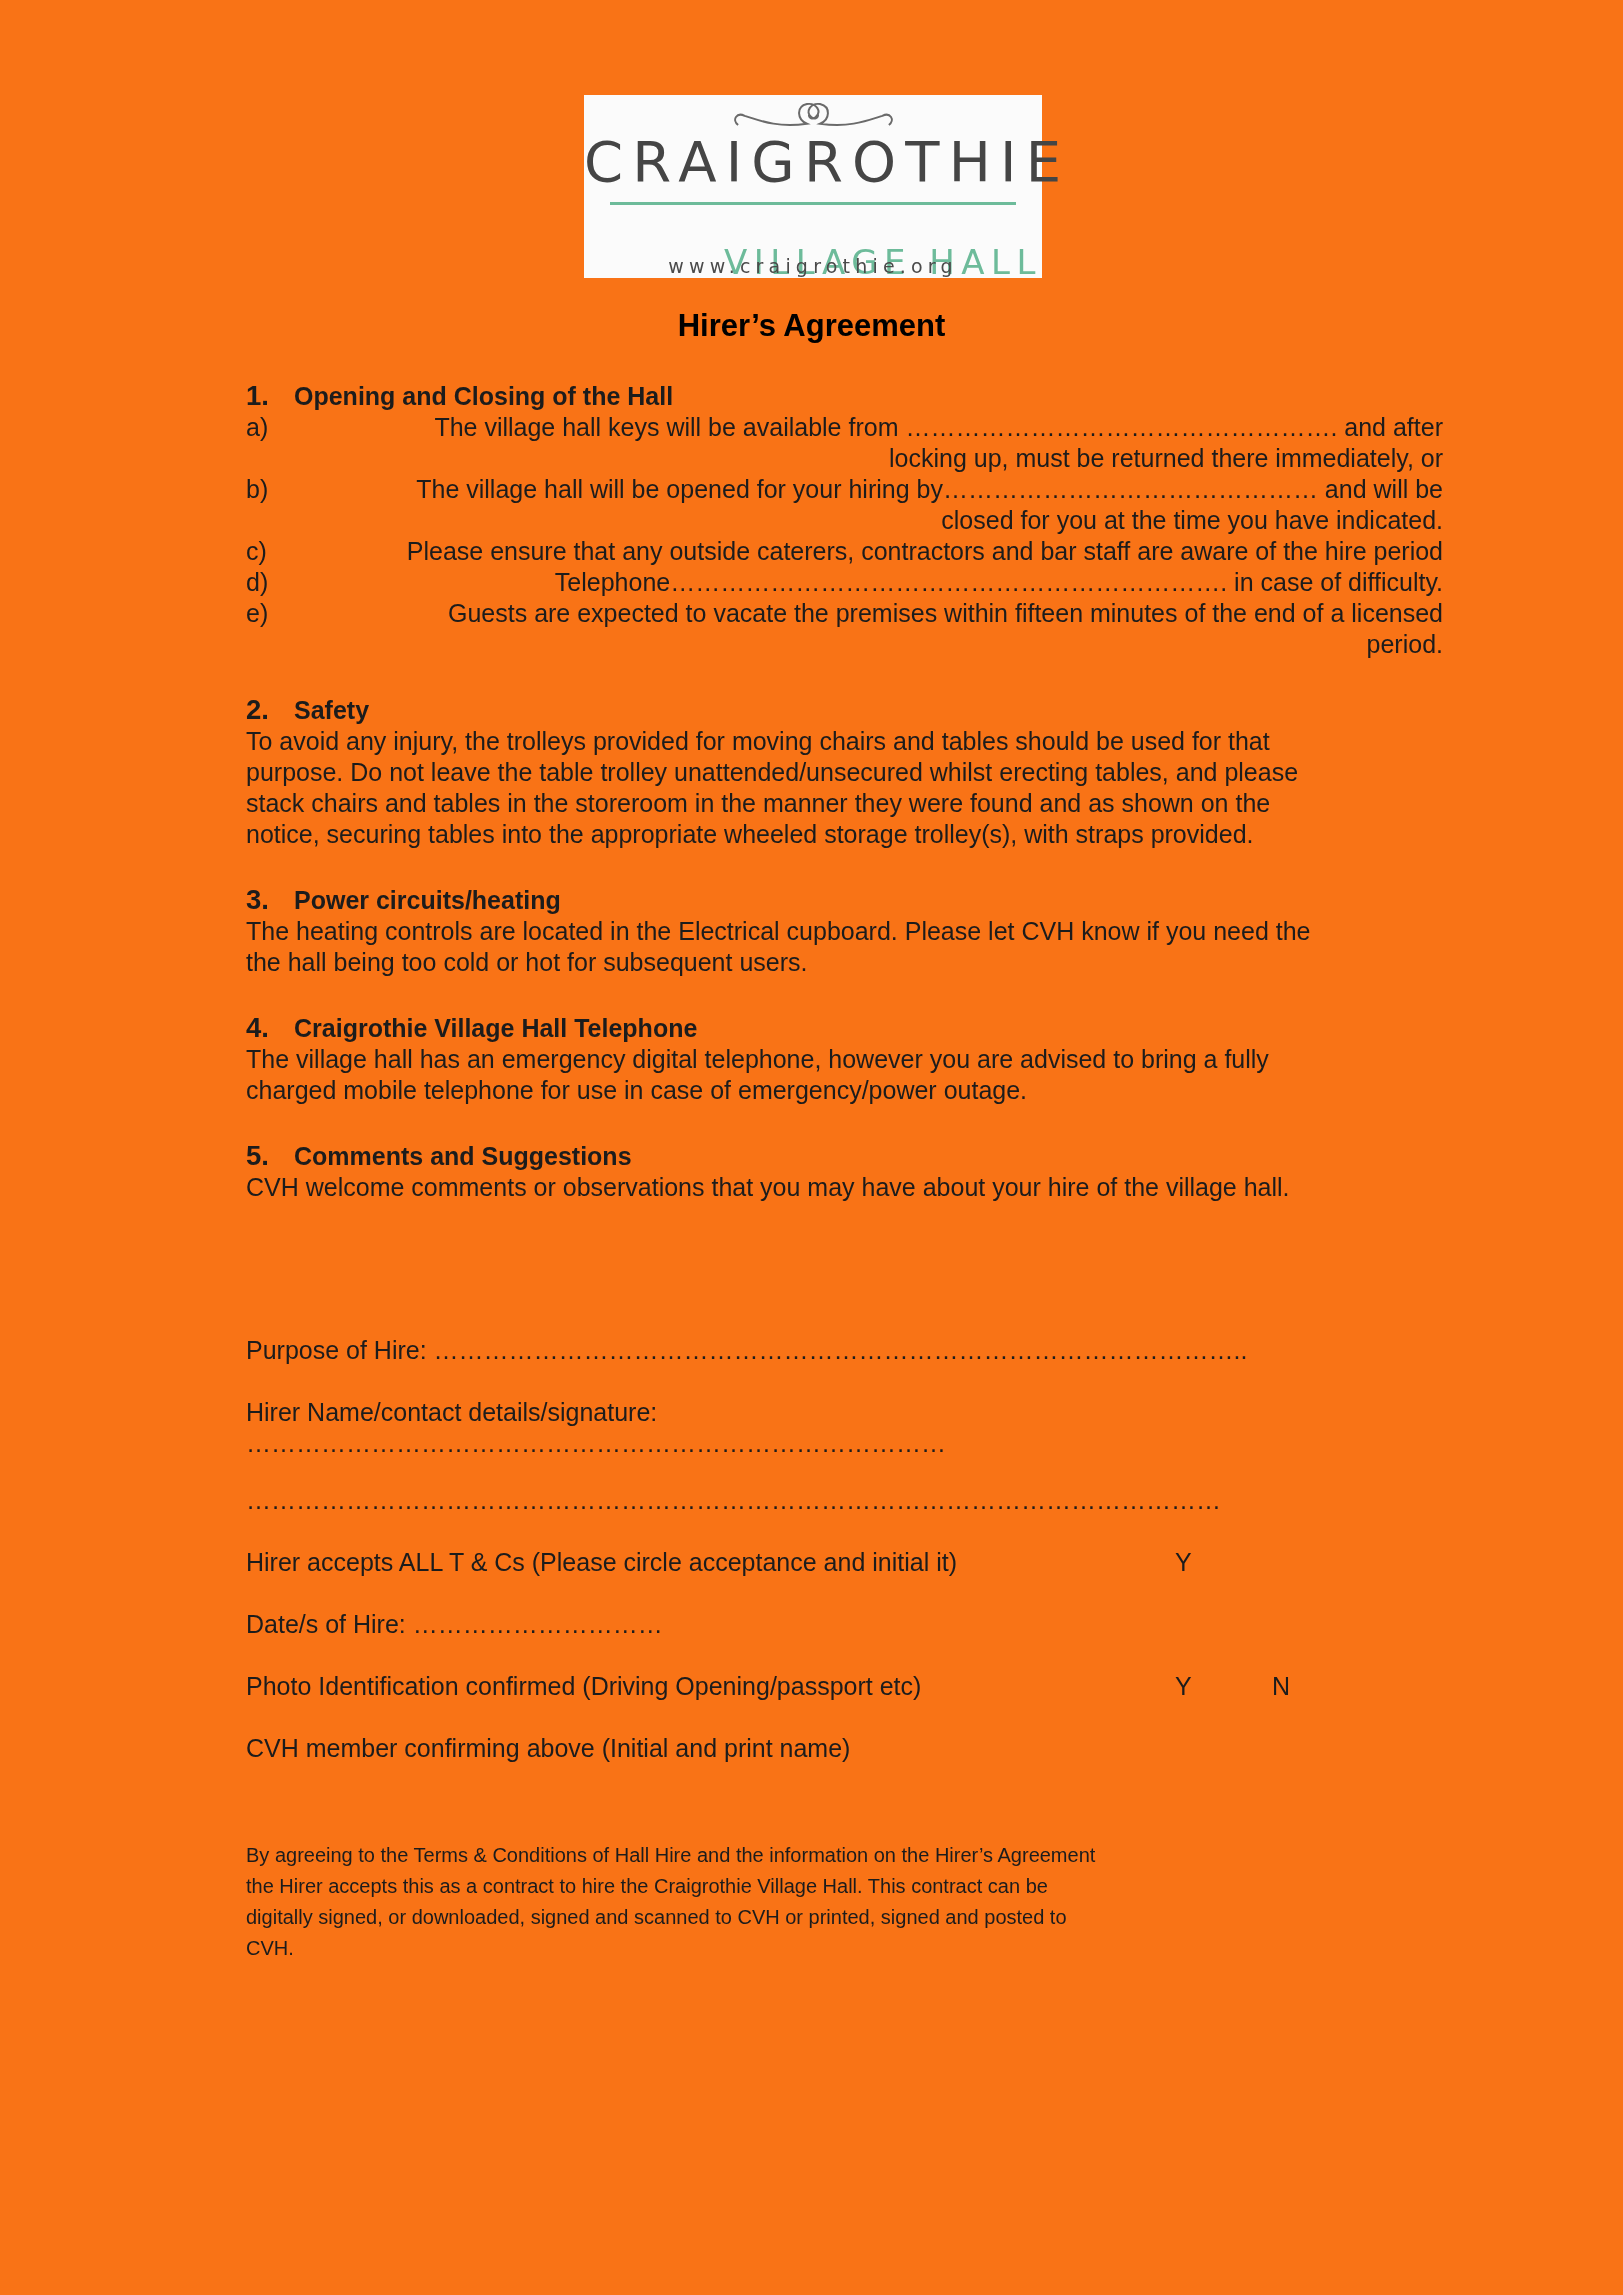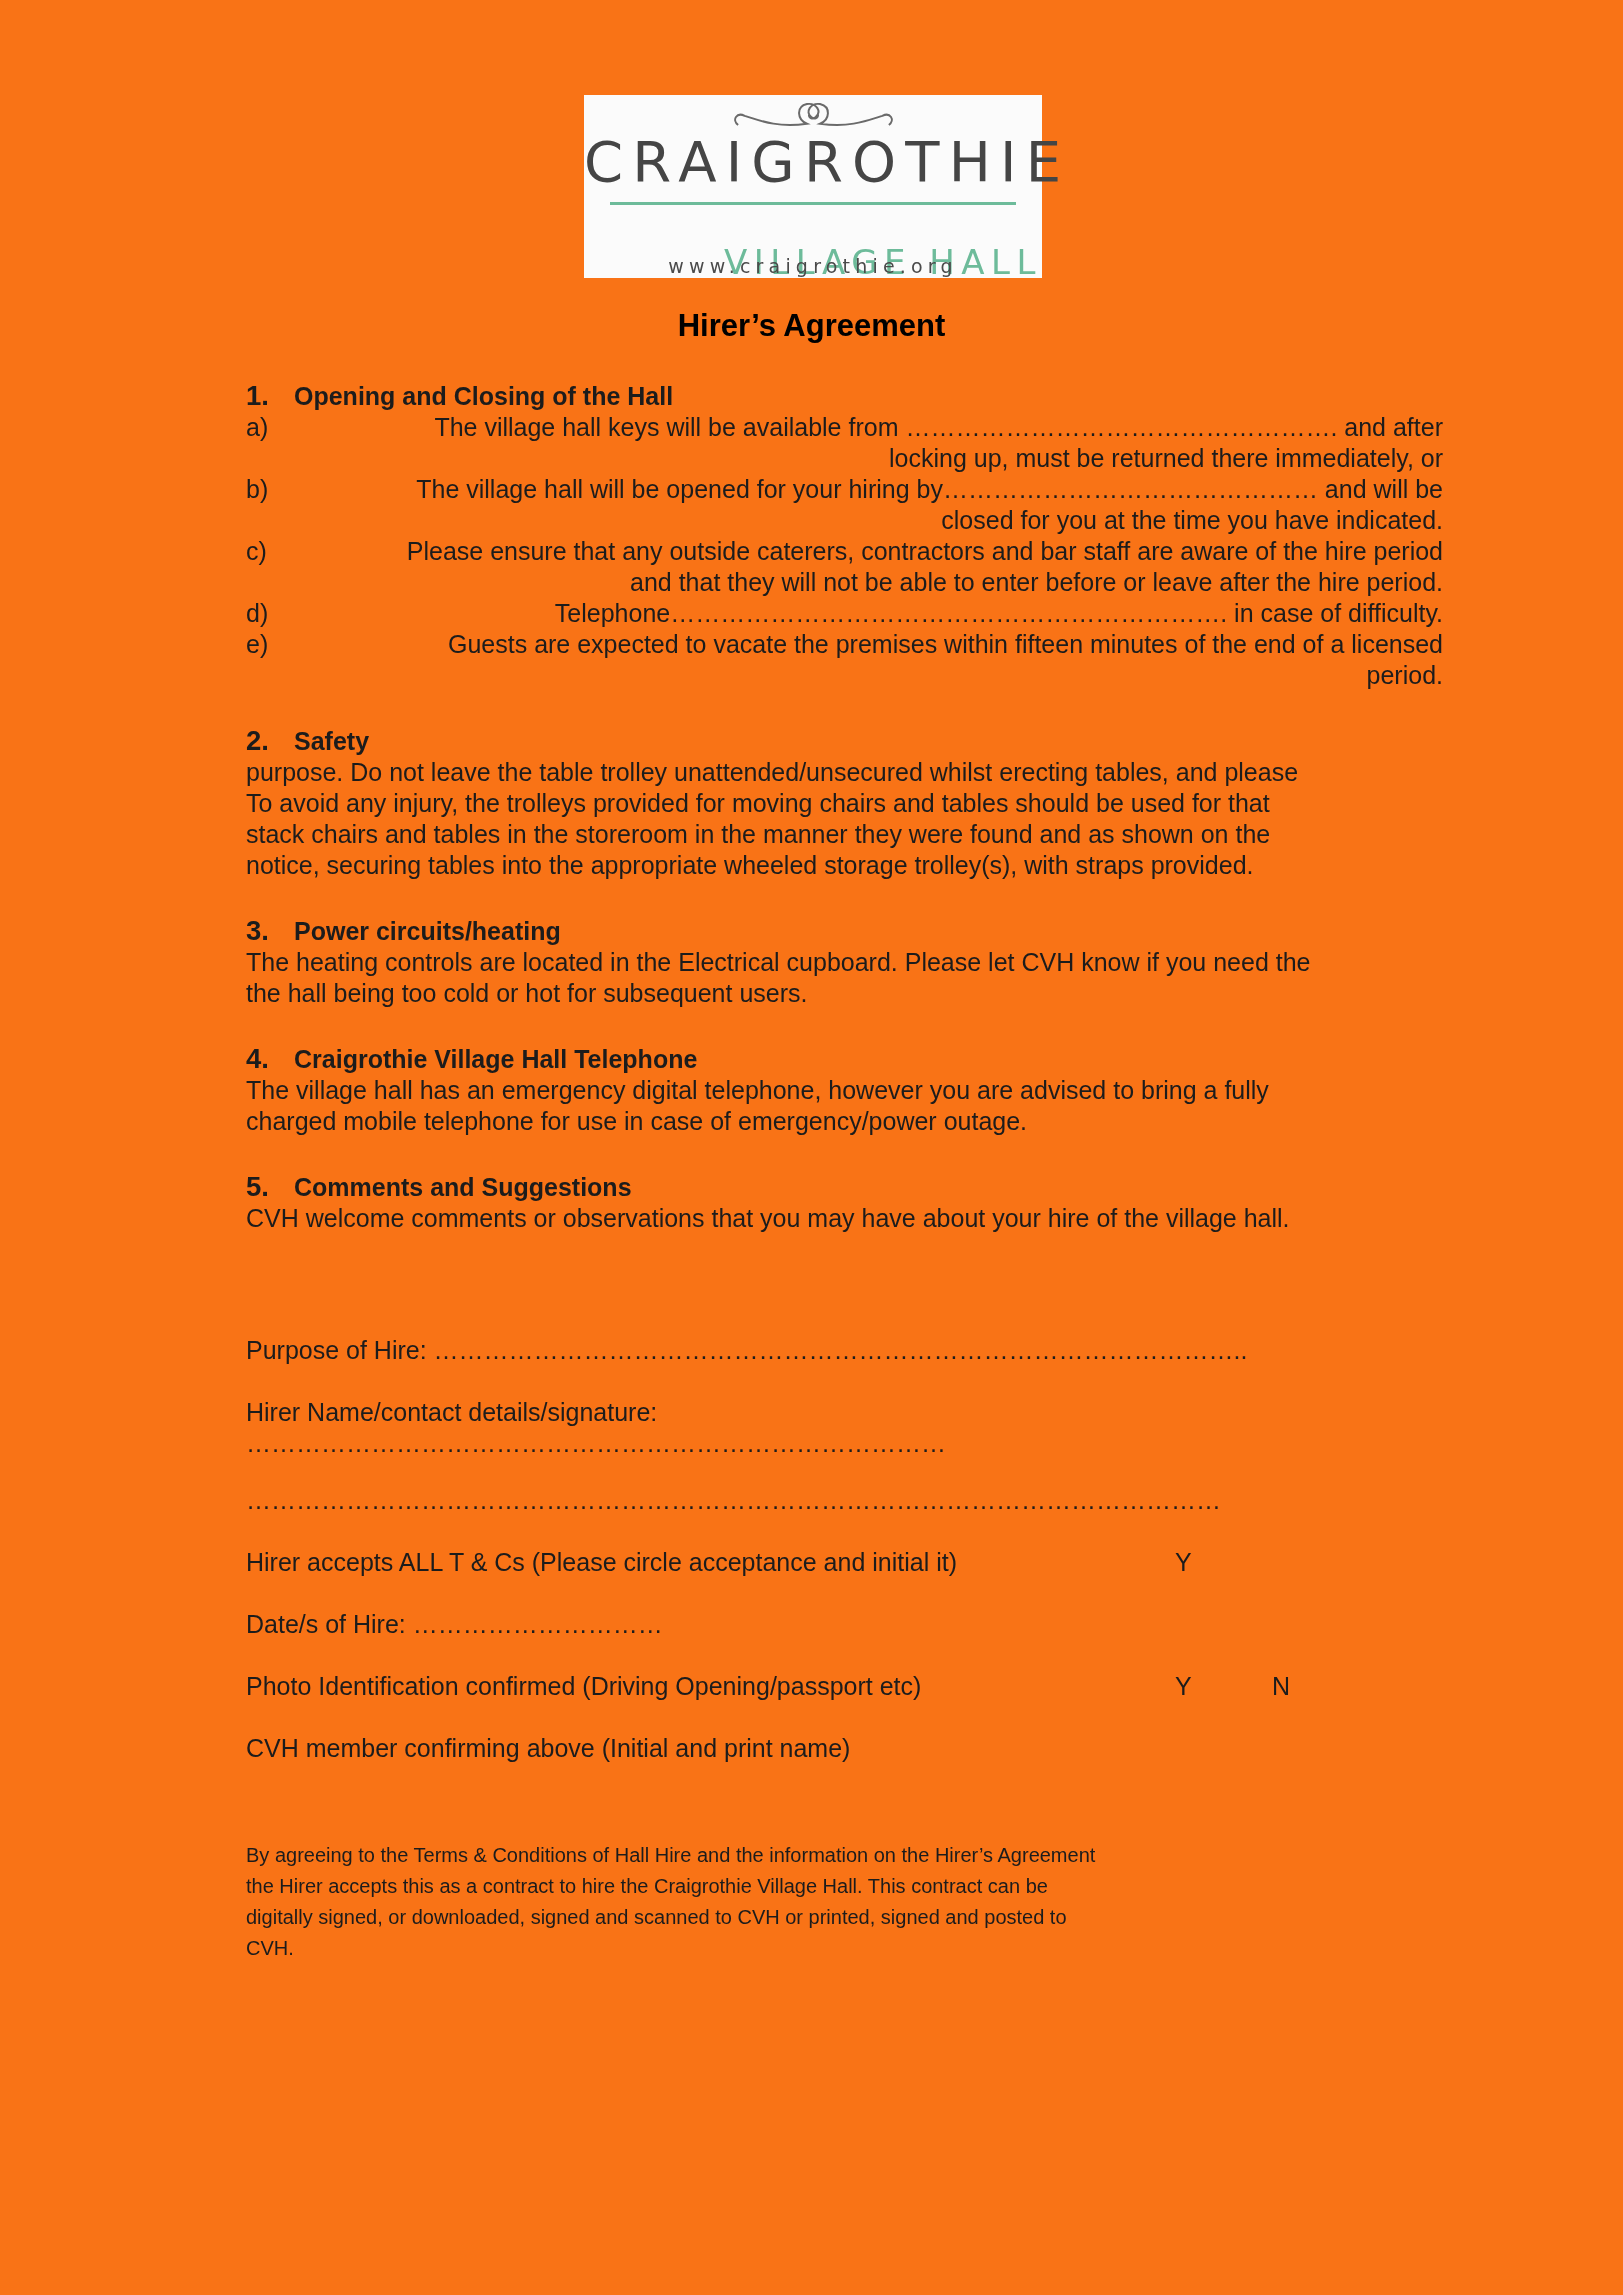--- a/index.html
+++ b/index.html
@@ -82,21 +82,20 @@
         <span class="lbl">b)</span>
         <span class="txt">
           <div>The village hall will be opened for your hiring by……………………………………… and will be</div>
           <div>closed for you at the time you have indicated.</div>
         </span>
       </div>
       <div class="item">
         <span class="lbl">c)</span>
         <span class="txt">
           <div>Please ensure that any outside caterers, contractors and bar staff are aware of the hire period</div>
-          <div>and that they will not be able to enter before or leave after the hire period.</div>
         </span>
       </div>
       <div class="item">
         <span class="lbl">d)</span>
         <span class="txt">
           <div>Telephone…………………………………………………………. in case of difficulty.</div>
         </span>
       </div>
       <div class="item">
         <span class="lbl">e)</span>
@@ -106,22 +105,22 @@
         </span>
       </div>
     </div>
 
     <div class="section">
       <div class="sec-head">
         <span class="sec-num">2.</span>
         <span class="sec-title">Safety</span>
       </div>
       <div class="para">
+        <div>To avoid any injury, the trolleys provided for moving chairs and tables should be used for that</div>
         <div>purpose. Do not leave the table trolley unattended/unsecured whilst erecting tables, and please</div>
-        <div>To avoid any injury, the trolleys provided for moving chairs and tables should be used for that</div>
         <div>stack chairs and tables in the storeroom in the manner they were found and as shown on the</div>
         <div>notice, securing tables into the appropriate wheeled storage trolley(s), with straps provided.</div>
       </div>
     </div>
 
     <div class="section">
       <div class="sec-head">
         <span class="sec-num">3.</span>
         <span class="sec-title">Power circuits/heating</span>
       </div>

